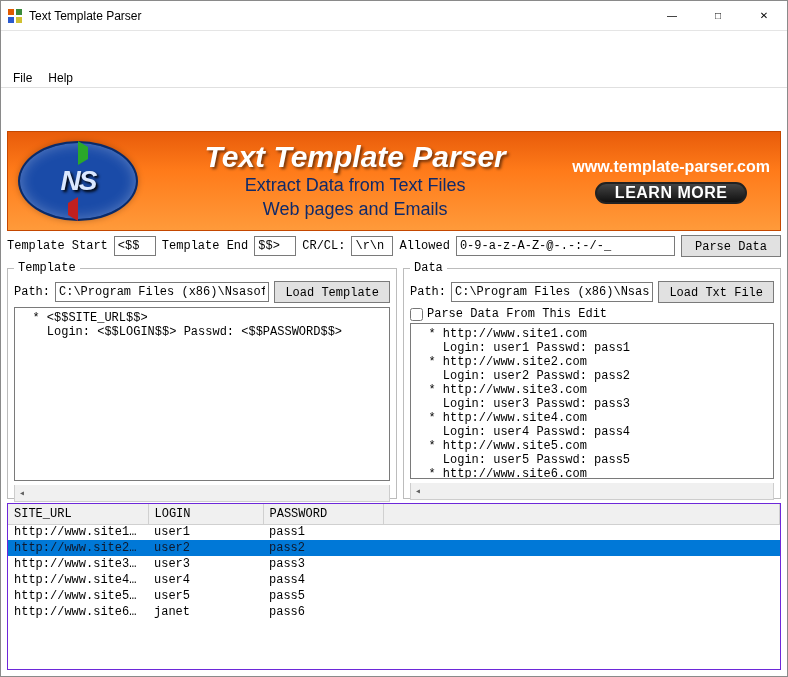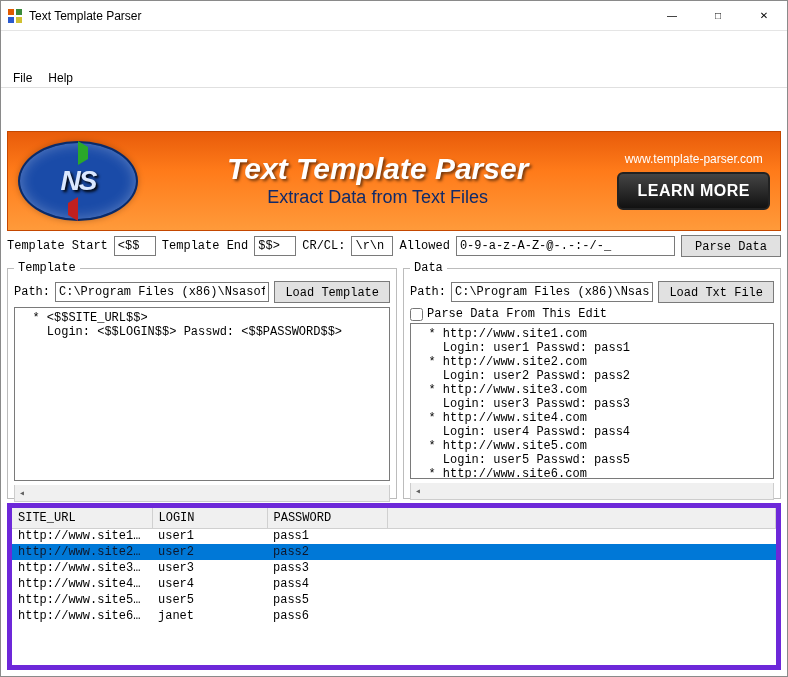--- a/index.html
+++ b/index.html
@@ -140,31 +140,31 @@
   margin-top: 2px;
 }
 .banner-right {
   display: flex;
   flex-direction: column;
   align-items: center;
   gap: 6px;
 }
 .banner-url {
   color: #fff;
-  font-size: 12px;
-  font-weight: normal;
+  font-size: 16px;
+  font-weight: bold;
 }
 .learn-more {
   background: linear-gradient(to bottom, #444, #111);
   color: #fff;
   font-size: 16px;
   font-weight: bold;
-  padding: 8px 18px;
+  padding: 0 18px;
   border: 2px solid #222;
-  border-radius: 6px;
+  border-radius: 11px;
   letter-spacing: 0.5px;
 }
 .params-row {
   display: flex;
   align-items: center;
   gap: 6px;
   font-family: "Courier New", monospace;
   font-size: 12px;
 }
 .params-row label { white-space: nowrap; }
@@ -243,21 +243,21 @@
 }
 .scroll-hint::before {
   content: "◂";
   color: #606060;
   font-size: 10px;
   position: absolute;
   left: 4px;
 }
 .results {
   flex: 1;
-  border: 5px solid #6d28d9;
+  border: 1px solid #6d28d9;
   background: #fff;
   overflow: auto;
   font-family: "Courier New", monospace;
   font-size: 12px;
 }
 .results table {
   width: 100%;
   border-collapse: collapse;
 }
 .results th {
@@ -313,20 +313,21 @@
 
   <div class="content">
 
     <div class="banner">
       <div class="logo">
         <span class="logo-text">NS</span>
       </div>
       <div class="banner-text">
         <div class="banner-title">Text Template Parser</div>
         <div class="banner-sub">Extract Data from Text Files</div>
+        <div class="banner-sub">Web pages and Emails</div>
       </div>
       <div class="banner-right">
         <div class="banner-url">www.template-parser.com</div>
         <div class="learn-more">LEARN MORE</div>
       </div>
     </div>
 
     <div class="params-row">
       <label>Template Start</label>
       <input style="width: 42px;" value="&lt;$$">

